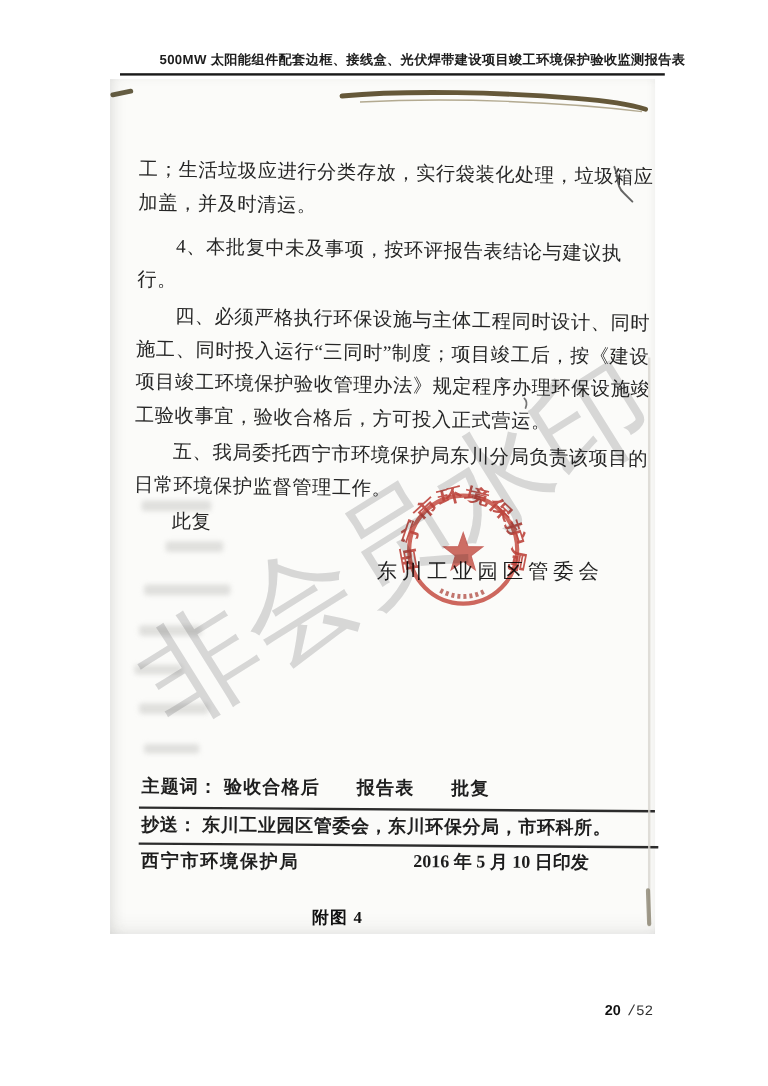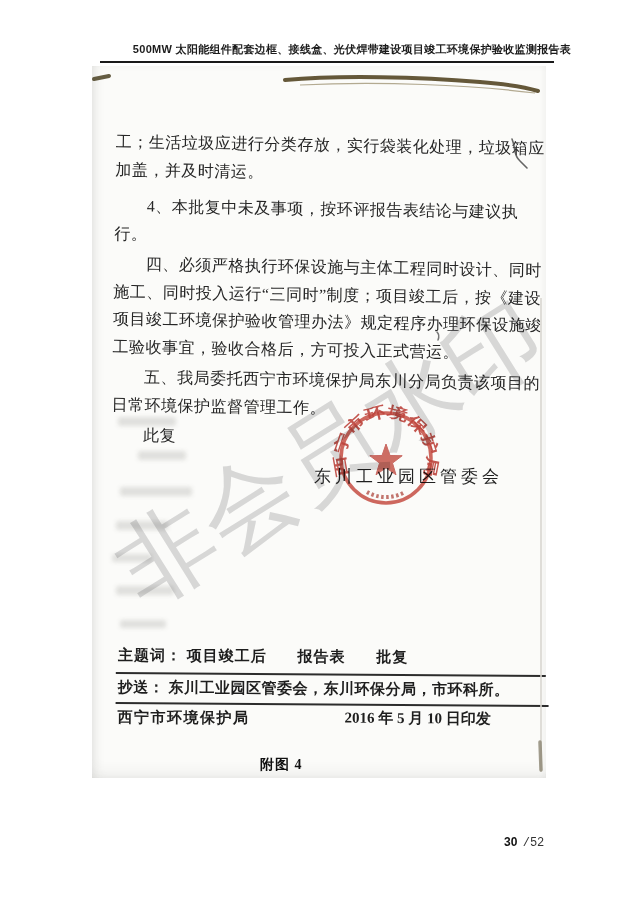--- a/index.html
+++ b/index.html
@@ -134,21 +134,21 @@
   <text font-size="15" fill="#b93028" font-weight="bold" opacity="0.9" font-family="'DejaVu Sans',sans-serif">
     <textPath href="#sealArc" startOffset="4" textLength="164" lengthAdjust="spacingAndGlyphs">西宁市环境保护局</textPath>
   </text>
   <path d="M55,41 L59,52.5 L71.2,52.7 L61.5,60.1 L65,71.8 L55,64.8 L45,71.8 L48.5,60.1 L38.8,52.7 L51,52.5 Z" fill="#c0392b" opacity="0.8" stroke="#b93028" stroke-width="1"></path>
   <path d="M36,89 A38,38 0 0 0 74,89" fill="none" stroke="#a3261d" stroke-width="4" stroke-dasharray="2.5 2.5" opacity="0.7"></path>
 </svg>
 
 <div class="doc-footer">
   <div class="df-row df-subject">
     <span>主题词：</span>
-    <span class="itm">项目竣工后</span>
+    <span class="itm">验收合格后</span>
     <span class="itm">报告表</span>
     <span class="itm">批复</span>
   </div>
   <div class="df-rule1"></div>
   <div class="df-row df-cc">
     <span>抄送：</span>
     <span>东川工业园区管委会，东川环保分局，市环科所。</span>
   </div>
   <div class="df-rule2"></div>
   <div class="df-row df-issuer">西宁市环境保护局</div>
@@ -162,15 +162,15 @@
   <path d="M512,139 C516,148 513,155 520,161 C523,164 525,166 527,168" fill="none" stroke="#4a4a4a" stroke-width="1.6" stroke-linecap="round" opacity="0.85"></path>
   <path d="M541,298 L541,772" fill="none" stroke="#d8d6cf" stroke-width="2" opacity="0.8"></path>
   <path d="M540,742 L541,770" fill="none" stroke="#8b8572" stroke-width="3.5" stroke-linecap="round" opacity="0.8"></path>
   <path d="M437,332 q3,3 1,8" fill="none" stroke="#555" stroke-width="1.5" stroke-linecap="round" opacity="0.8"></path>
 </svg>
 
 <div class="watermark">非会员水印</div>
 
 <div class="figure-caption">附图 4</div>
 <div class="page-number">
-  <span class="cur">30</span>
+  <span class="cur">20</span>
   <span class="tot">/52</span>
 </div>
 
 </body></html>

